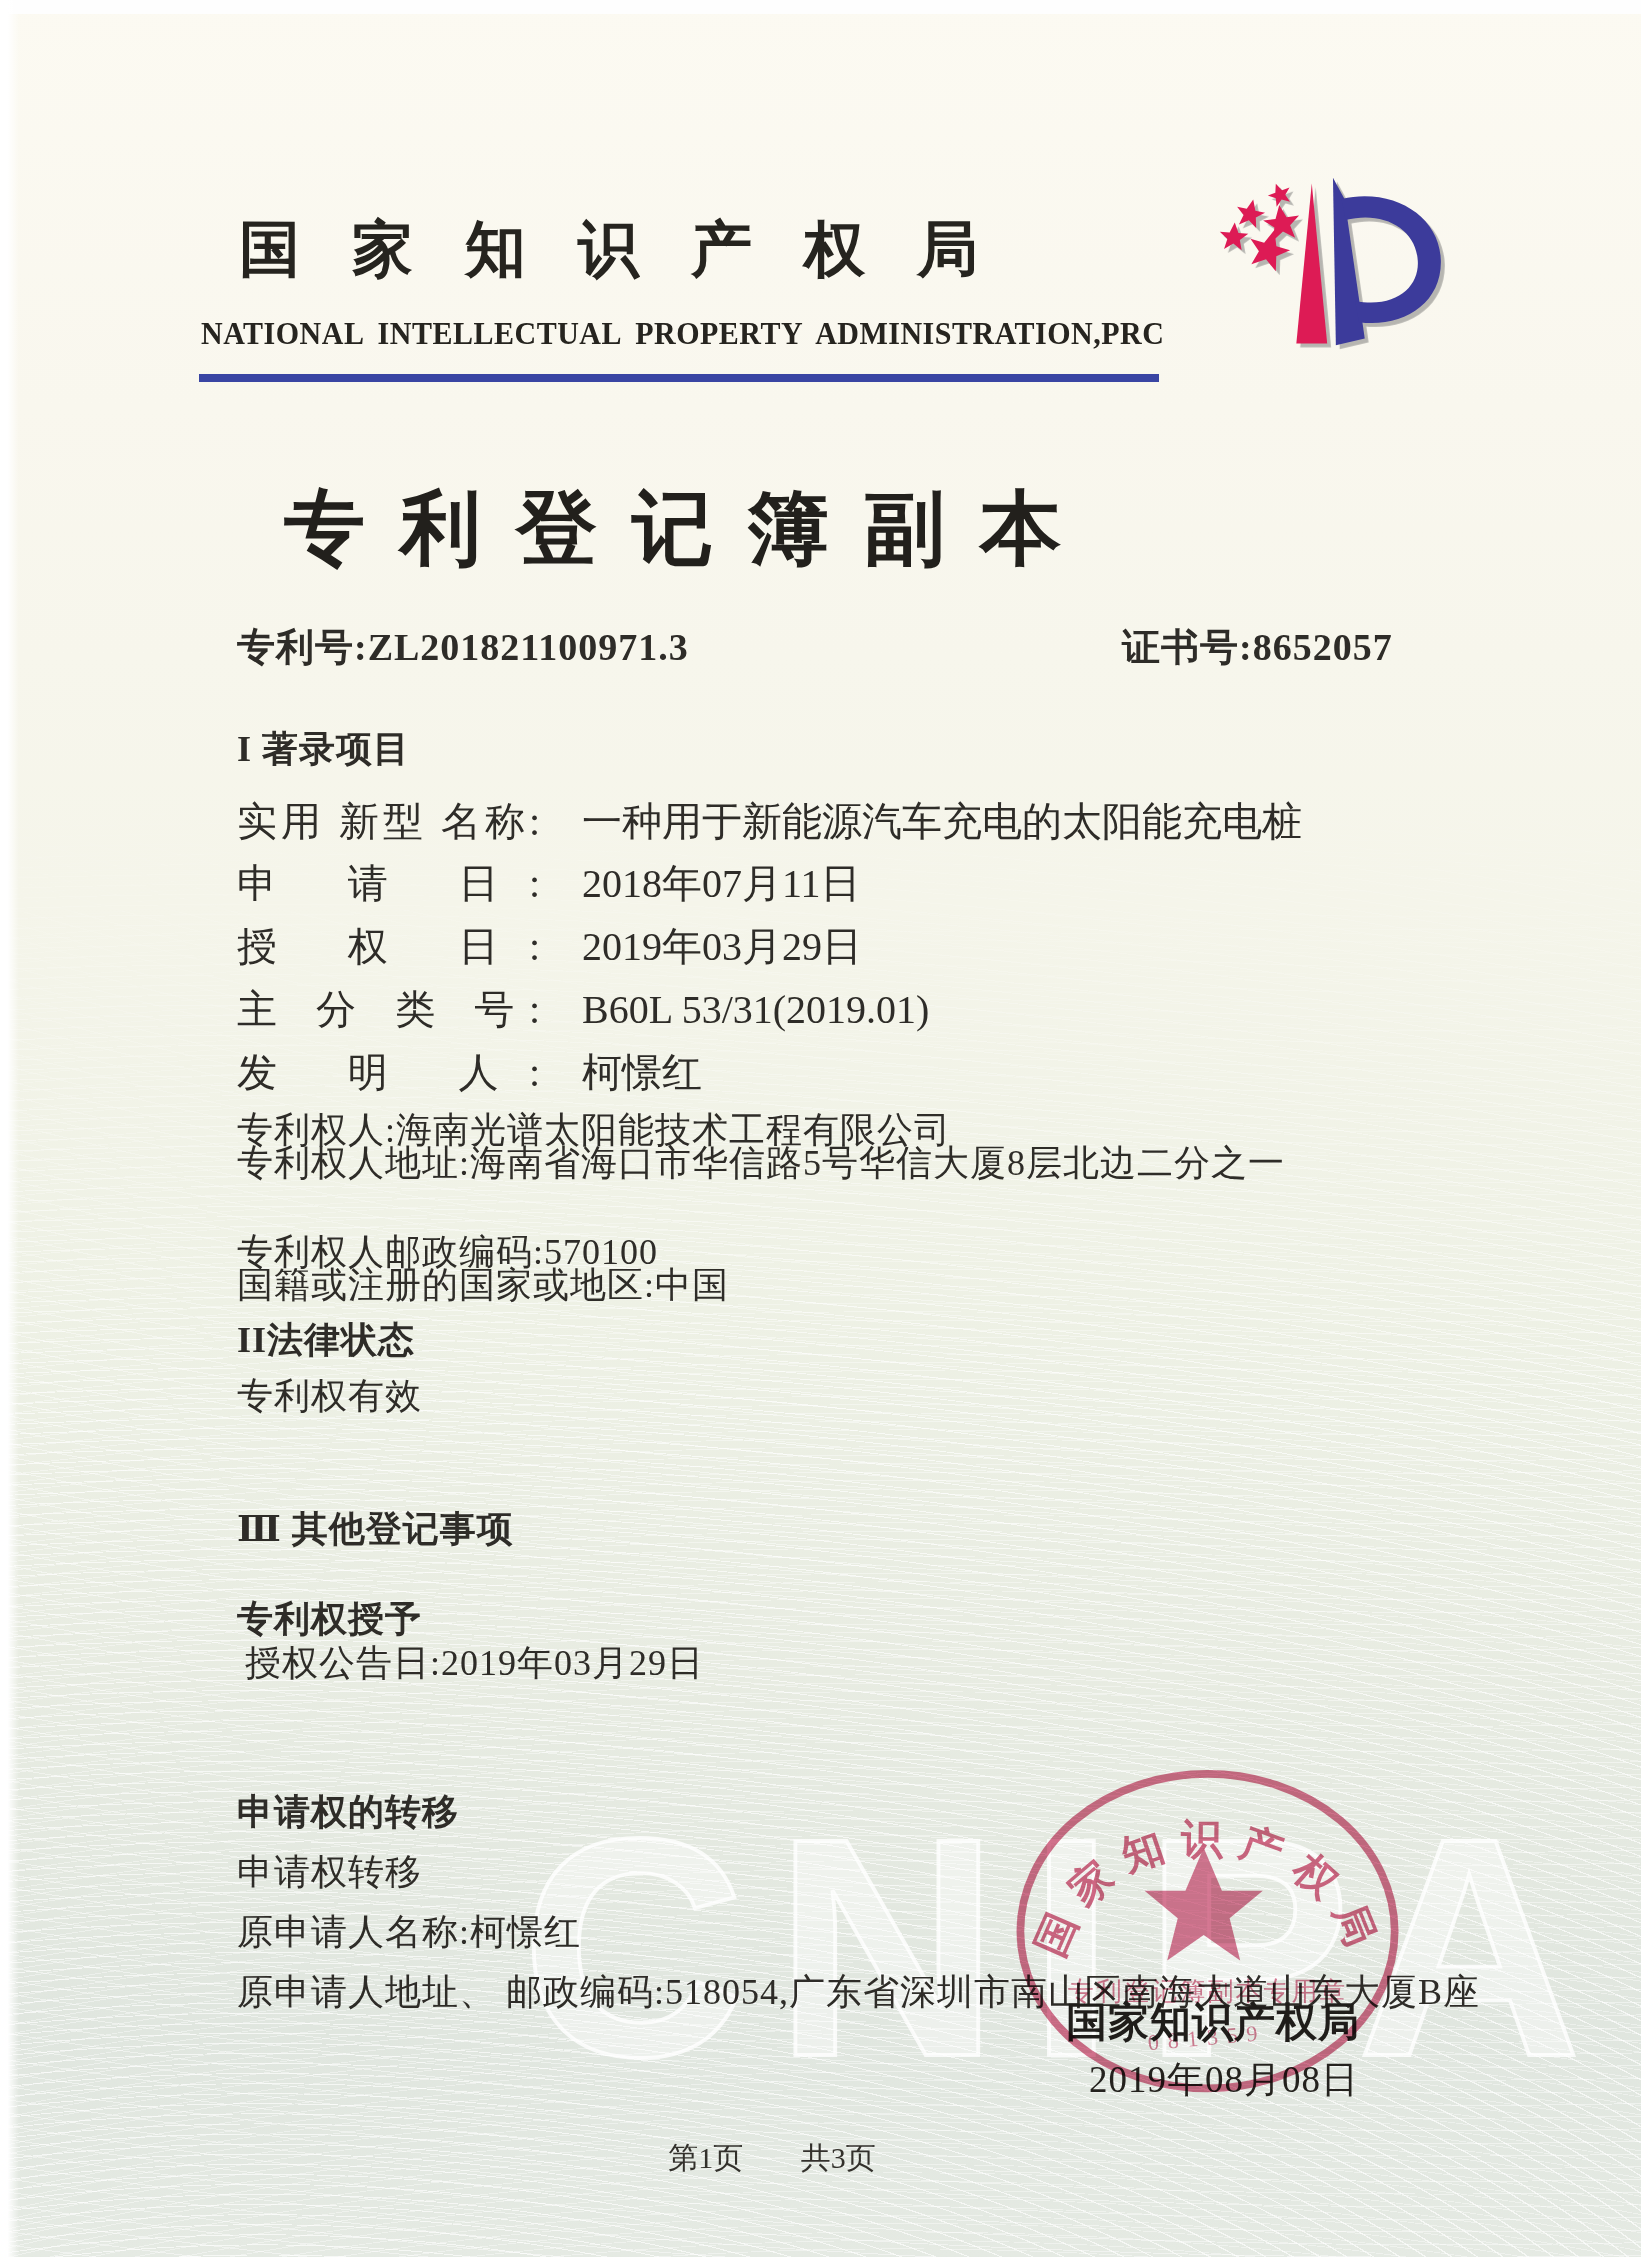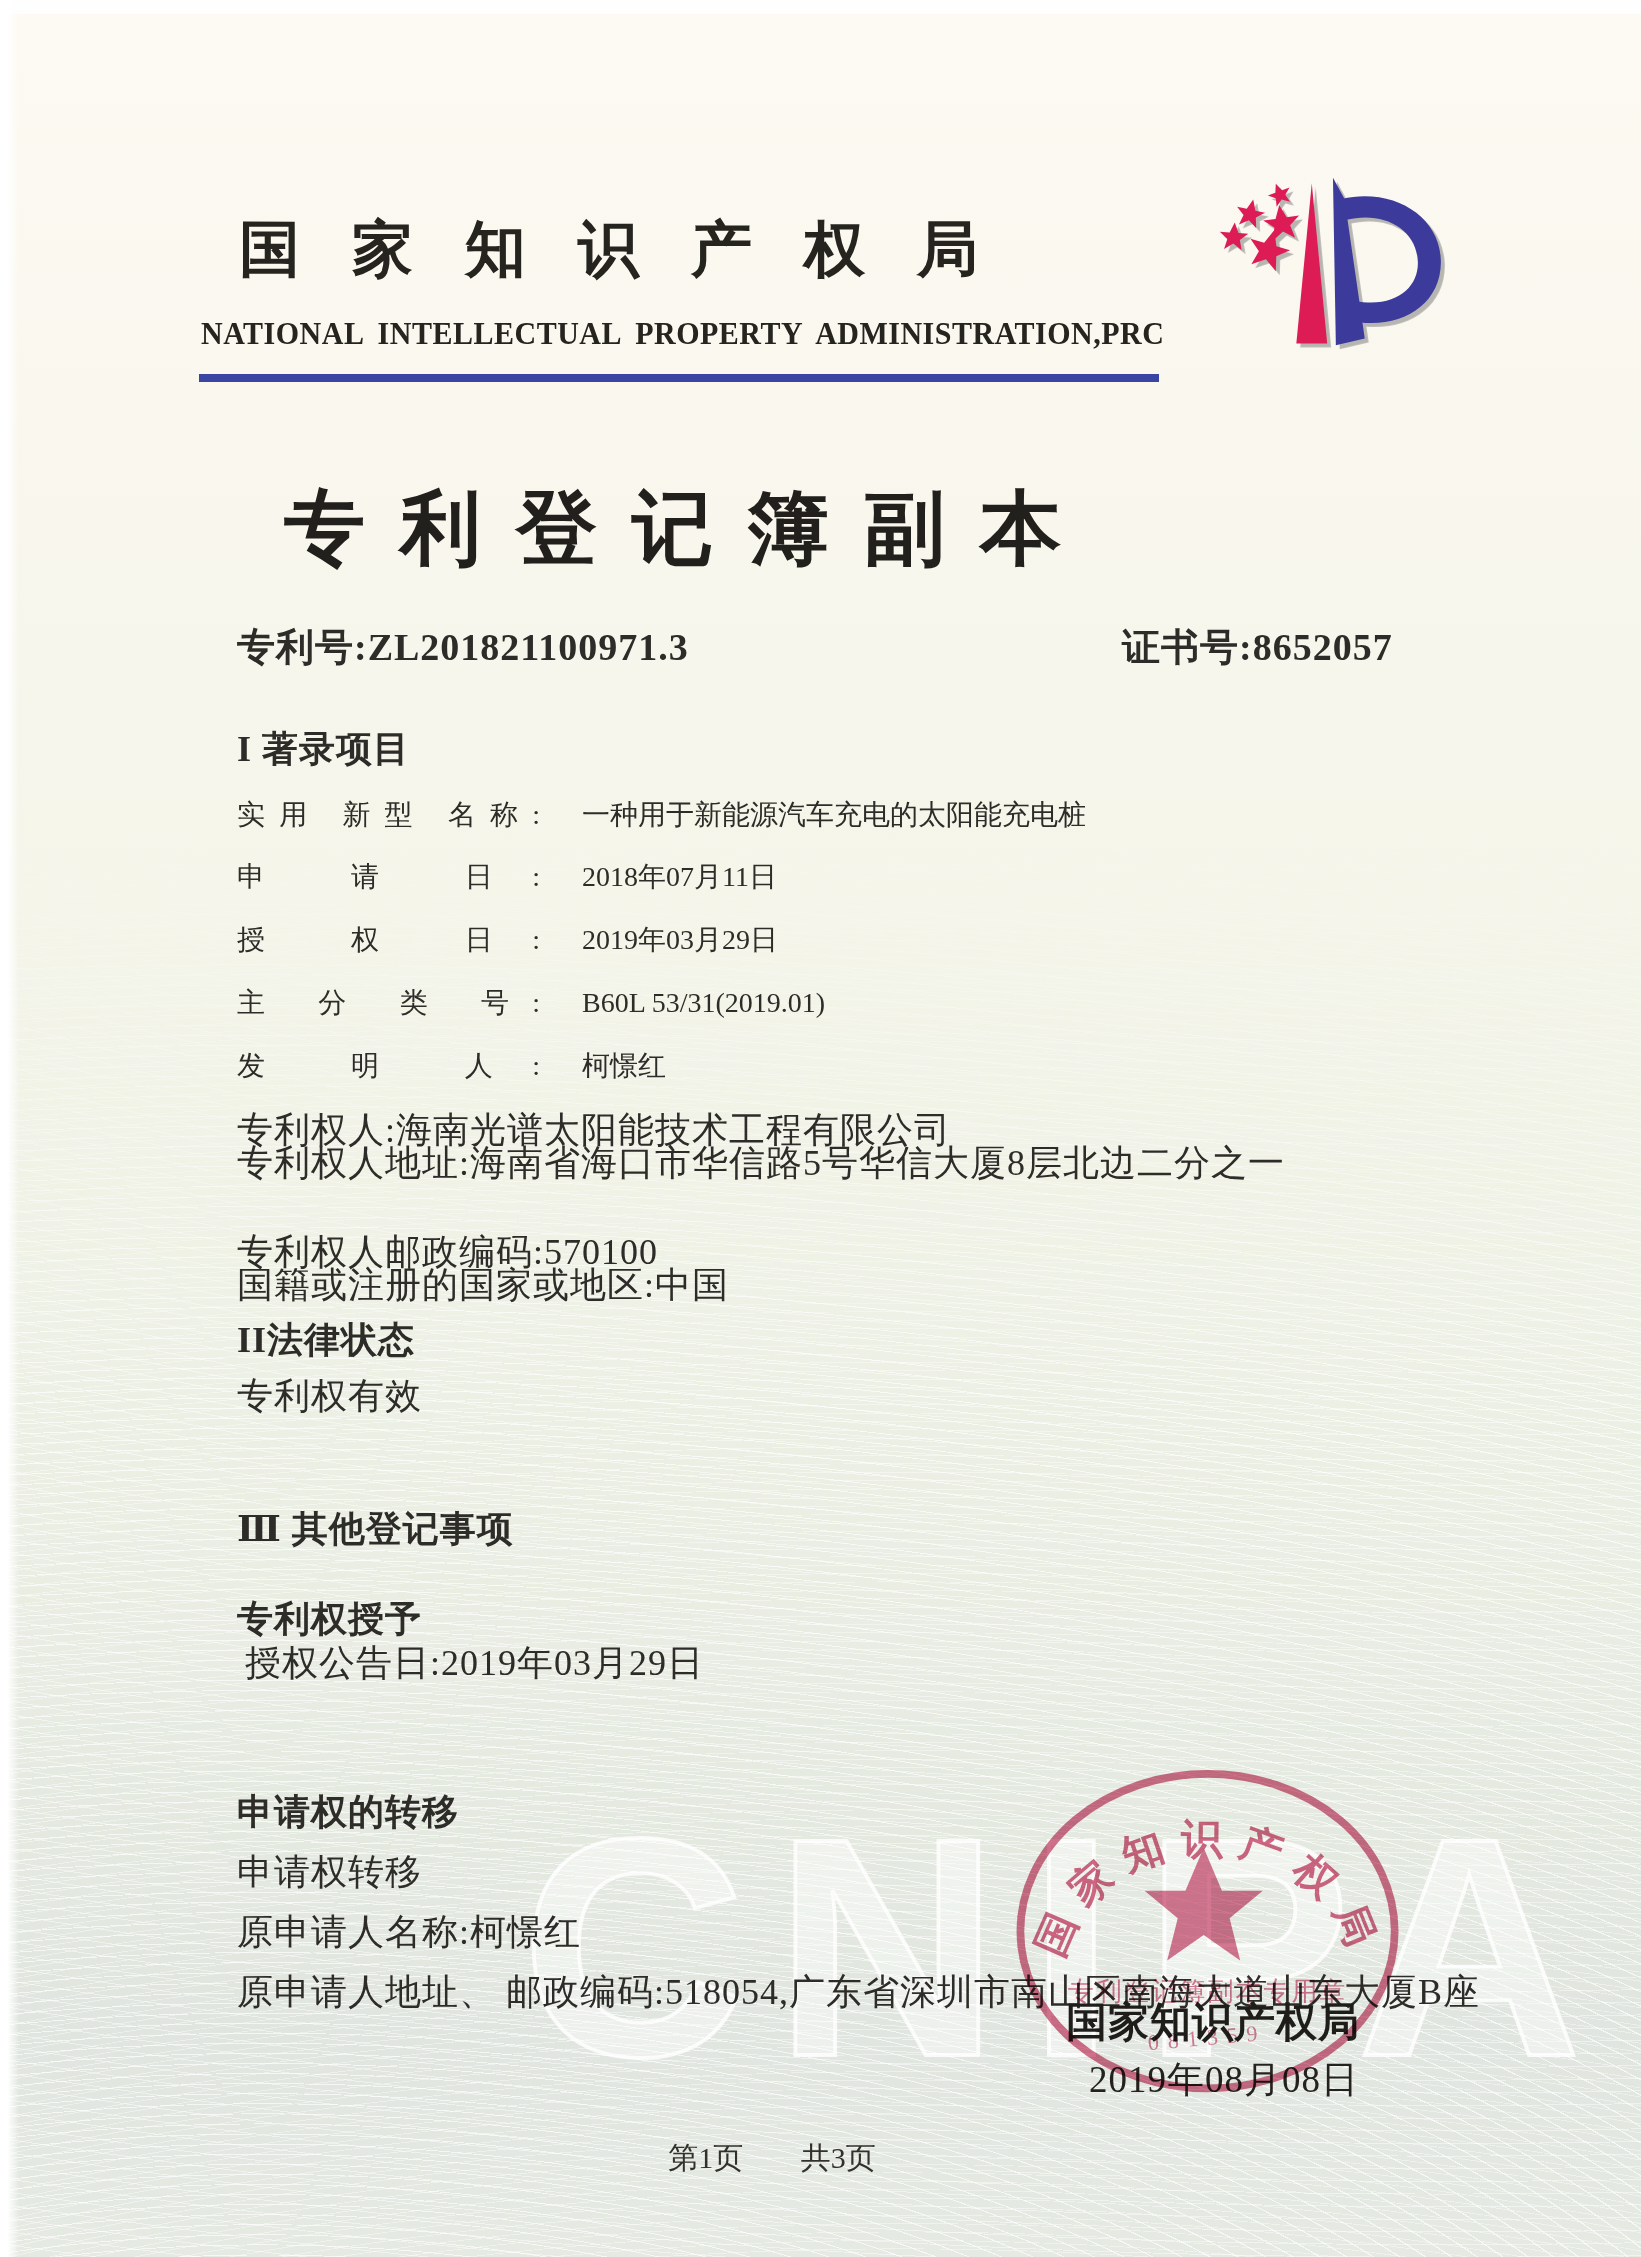--- a/index.html
+++ b/index.html
@@ -27,21 +27,21 @@
   .agency-cn{top:209px;left:239px;font-size:61px;font-weight:bold;letter-spacing:52px;white-space:nowrap;color:#26241f;}
   .agency-en{top:316px;left:201px;font-size:30px;font-weight:bold;letter-spacing:0.5px;word-spacing:6.8px;white-space:nowrap;color:#26241f;transform:scaleY(1.05);transform-origin:left top;}
   .rule{top:374px;left:199px;width:960px;height:7.7px;background:#3a45a3;}
   .logo{top:170px;left:1218px;}
 
   .doc-title{top:475px;left:0;width:1345px;text-align:center;font-size:81px;font-weight:bold;letter-spacing:35px;text-indent:35px;white-space:nowrap;color:#22201c;}
 
   .meta-left{top:622px;left:237px;font-size:38px;font-weight:bold;letter-spacing:1px;}
   .meta-right{top:622px;left:1122px;font-size:38px;font-weight:bold;letter-spacing:1px;}
 
-  .frow{position:absolute;left:237px;width:1062px;font-size:28px;line-height:1.2;white-space:nowrap;}
+  .frow{position:absolute;left:237px;width:1062px;font-size:40px;line-height:1.2;white-space:nowrap;}
   .flabel{display:inline-block;width:303px;text-align:justify;text-align-last:justify;}
   .fvalue{position:absolute;left:345px;top:0;white-space:nowrap;}
 
   .watermark{
     position:absolute;left:521px;top:1792px;z-index:1;
     font-family:"Liberation Sans","DejaVu Sans",sans-serif;font-weight:bold;
     font-size:311px;line-height:1;letter-spacing:29px;white-space:nowrap;
     color:rgba(255,255,255,0.42);-webkit-text-stroke:3.9px rgba(255,255,255,0.8);
     pointer-events:none;
   }

